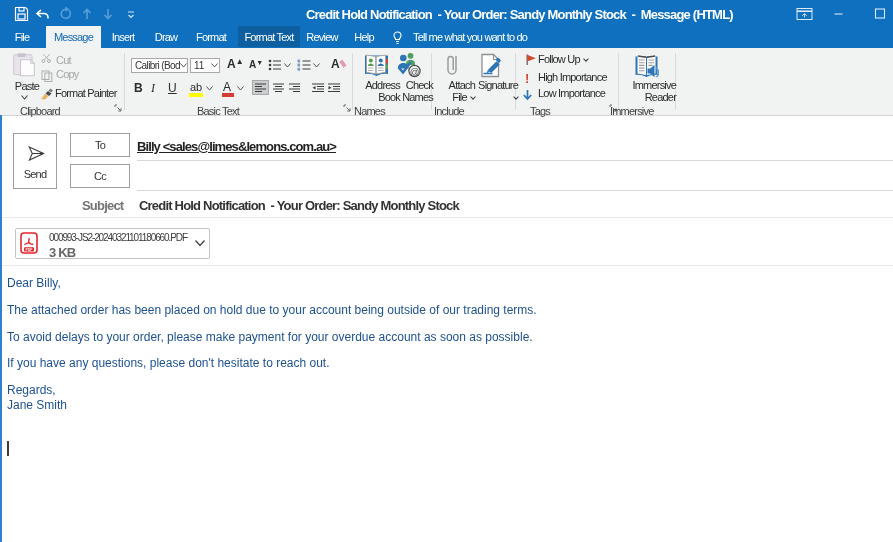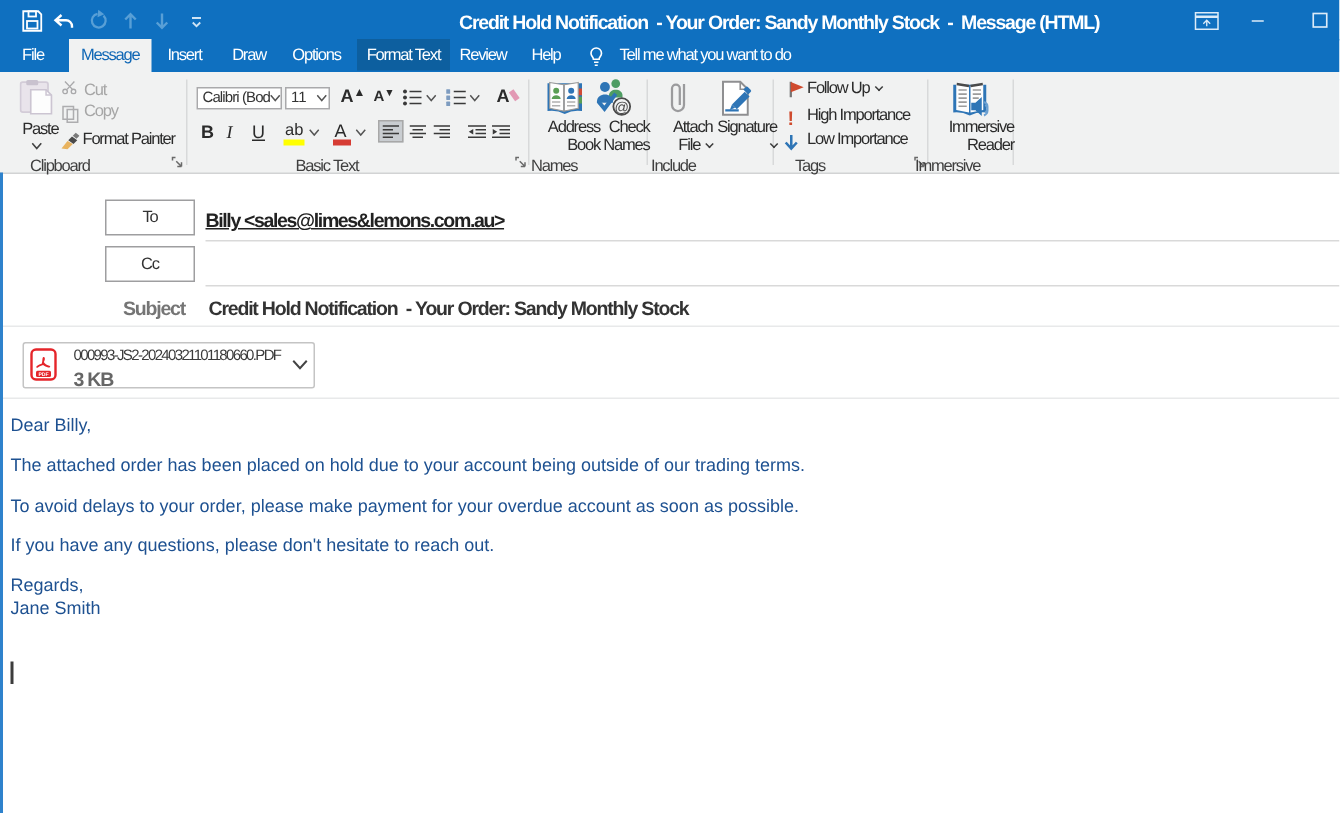--- a/index.html
+++ b/index.html
@@ -56,21 +56,21 @@
     </svg>
   </div>
 
   <div id="tabrow">
     <div style="position:absolute;left:46px;top:0;width:55px;height:22px;background:#f1f2f2"></div>
     <div style="position:absolute;left:238px;top:0;width:62px;height:21px;background:#0d5f9f"></div>
     <div class="tab" style="left:3px;width:38px">File</div>
     <div class="tab" style="left:46px;width:55px;color:#1067b5">Message</div>
     <div class="tab" style="left:101px;width:44px">Insert</div>
     <div class="tab" style="left:145px;width:42px">Draw</div>
-    <div class="tab" style="left:187px;width:48px">Options</div>
+    <div class="tab" style="left:187px;width:48px">Format</div>
     <div class="tab" style="left:238px;width:62px">Format Text</div>
     <div class="tab" style="left:300px;width:44px">Review</div>
     <div class="tab" style="left:344px;width:40px">Help</div>
     <svg style="position:absolute;left:391px;top:4px" width="13" height="15" viewBox="0 0 13 15">
       <g fill="none" stroke="#fff" stroke-width="1.1">
         <path d="M3 5.5 a3.5 3.5 0 1 1 7 0 c0 2-1.6 2.6-1.6 4 h-3.8 c0-1.4-1.6-2-1.6-4z"></path>
         <path d="M5 11.5 h3 M5.5 13.5 h2"></path>
       </g>
     </svg>
     <div class="tab" style="left:413px;width:130px;text-align:left">Tell me what you want to do</div>
@@ -281,20 +281,28 @@
         <path d="M5 6 h5.5 M5 8.7 h5.5 M5 11.4 h5.5 M5 14.1 h5.5 M5 16.8 h5.5"></path>
         <path d="M14.5 6 h5.5 M14.5 8.7 h5.5 M14.5 11.4 h4"></path>
       </g>
       <path d="M13.5 14.5 h2.8 l4.2-3.8 v12.6 l-4.2-3.8 h-2.8 z" fill="#2e75b6"></path>
       <path d="M22 14 a5 5 0 0 1 0 9 M22.8 16 a3 3 0 0 1 0 5" stroke="#6b9fd0" fill="none" stroke-width="1.3"></path>
     </svg>
     <div class="rlabel" style="left:616px;top:31px;width:60px">Immersive<br>Reader</div>
     <div class="glabel" style="left:610px;width:72px">Immersive</div>
   </div>
 
+  <div class="btnbox" style="left:13px;top:133px;width:44px;height:56px">
+    <svg width="17" height="15" viewBox="0 0 17 15" style="position:absolute;left:14px;top:12px">
+      <path d="M1.2 0.9 L15.6 7.5 L1.4 14.1 L4.3 7.5 Z" fill="none" stroke="#3d3d3d" stroke-width="1.1"></path>
+      <path d="M4.3 7.5 L15.6 7.5" stroke="#3d3d3d" stroke-width="1.1"></path>
+      <path d="M16 7.5 L12.3 5.8 L12.3 9.2 Z" fill="#3d3d3d"></path>
+    </svg>
+    <div style="position:absolute;left:0;top:34px;width:42px;text-align:center">Send</div>
+  </div>
   <div class="btnbox" style="left:70px;top:133px;width:60px;height:24px;line-height:22px">To</div>
   <div class="btnbox" style="left:70px;top:164px;width:60px;height:24px;line-height:22px">Cc</div>
 
   <div class="abs ui" style="left:137px;top:139px;color:#222;letter-spacing:-0.9px;text-decoration:underline">Billy &lt;sales@limes&amp;lemons.com.au&gt;</div>
   <div class="fieldline" style="top:160px"></div>
   <div class="fieldline" style="top:190px"></div>
   <div class="abs ui" style="left:82px;top:198px;color:#757575">Subject</div>
   <div class="abs ui" style="left:139px;top:198px;color:#333">Credit Hold Notification&nbsp; - Your Order: Sandy Monthly Stock</div>
 
   <div class="abs" style="left:0;top:217px;width:893px;height:1px;background:#e8e9ea"></div>

